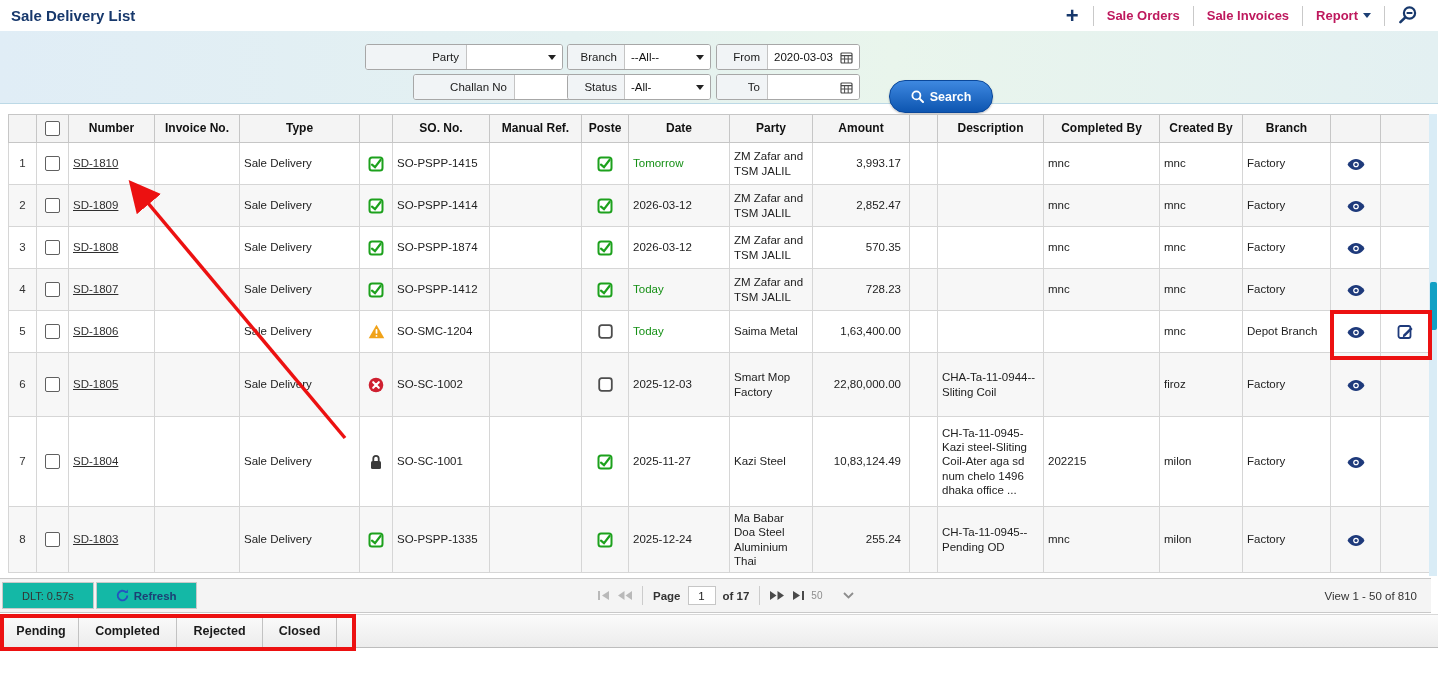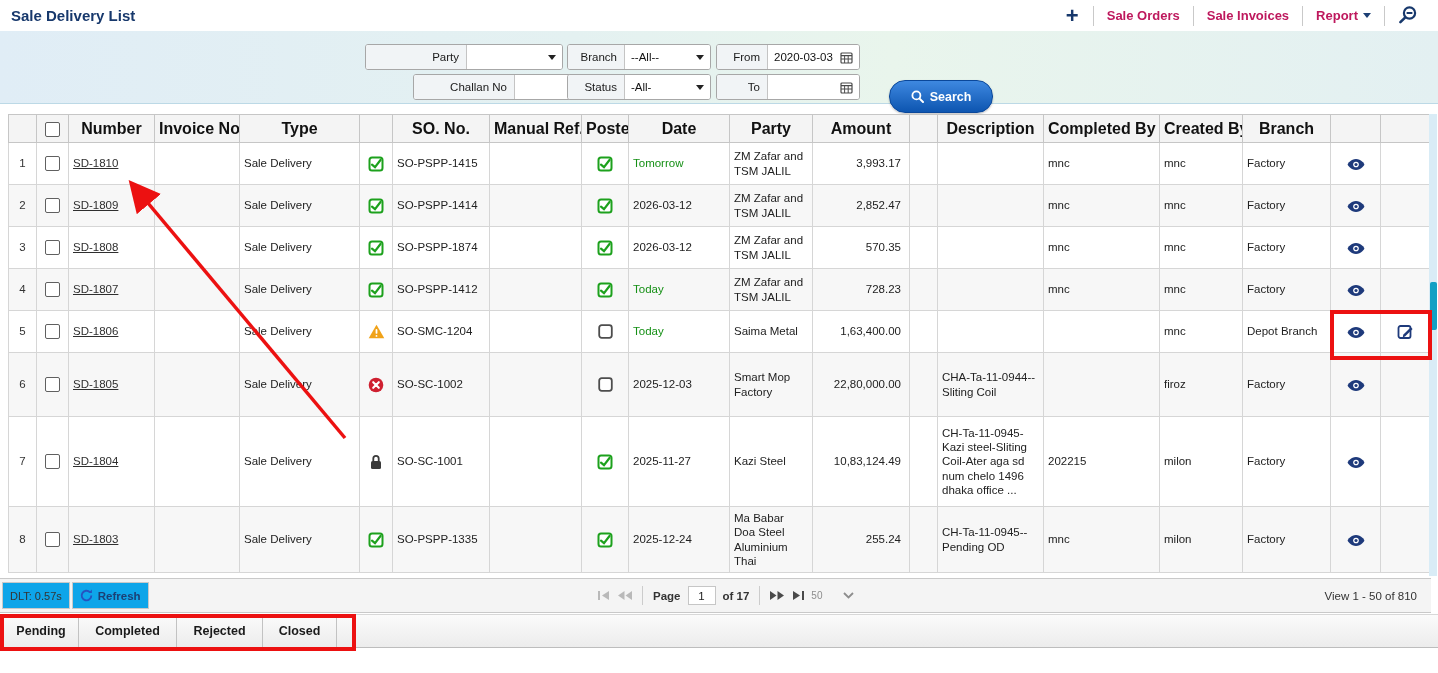--- a/index.html
+++ b/index.html
@@ -30,40 +30,40 @@
   .tri-down{width:0;height:0;border-left:4px solid transparent;border-right:4px solid transparent;
             border-top:5px solid #222;margin-left:4px;}
   .search-btn{position:absolute;left:889px;top:49px;width:102px;height:31px;border-radius:16px;
       background:linear-gradient(#3e88e0,#0d55b0);border:1px solid #0a479a;color:#fff;font-size:12.5px;
       font-weight:bold;display:flex;align-items:center;justify-content:center;gap:6px;cursor:pointer;
       box-shadow:0 1px 2px rgba(0,0,0,.25);}
   
   .grid{position:absolute;left:8px;top:114px;width:1422px;border-collapse:collapse;table-layout:fixed;}
   .grid td,.grid th{border:1px solid #d6d6d6;font-size:11.5px;padding:2px 4px;vertical-align:middle;
                     overflow:hidden;line-height:1.25;}
-  .grid th{background:#f4f4f4;border-color:#c6c6c6;font-size:16px;font-weight:bold;color:#111;
+  .grid th{background:#f4f4f4;border-color:#c6c6c6;font-size:12px;font-weight:bold;color:#111;
            text-align:center;white-space:nowrap;}
   .grid tr.alt td{background:#f7f7f7;}
   .grid tr.norm td{background:#fff;}
   .c-sl{text-align:center;color:#333;}
   .c-cb,.c-stat,.c-poste,.c-eye,.c-edit{text-align:center;}
   .c-amt{text-align:right;padding-right:8px !important;}
   .numlink{color:#2f2f2f;text-decoration:underline;cursor:pointer;}
   .g-green{color:#169016;}
   .cbx{display:inline-block;width:13px;height:13px;border:1.5px solid #606060;border-radius:2px;
        background:#fff;vertical-align:middle;cursor:pointer;}
   .ico{display:inline-block;vertical-align:middle;}
   
   .sb-track{position:absolute;left:1429px;top:114px;width:8px;height:462px;background:#d9ecf6;}
   .sb-thumb{position:absolute;left:1430px;top:282px;width:7px;height:48px;background:#12a0c4;border-radius:2px;}
   
   .gridfoot{position:absolute;left:0;top:578px;width:1431px;height:33px;background:#f4f4f4;
             border-top:1px solid #c9c9c9;border-bottom:1px solid #c9c9c9;display:flex;align-items:center;}
-  .foot-box{background:#0ea5e9;border:1px solid #c9c9c9;height:25px;display:flex;align-items:center;
-            padding:0 7px;font-size:11px;color:#333;margin-left:2px;gap:5px;}
+  .foot-box{background:#14b8a6;border:1px solid #c9c9c9;height:25px;display:flex;align-items:center;
+            padding:0 19px;font-size:11px;color:#333;margin-left:2px;gap:5px;}
   .refresh-lbl{color:#1c3f74;font-weight:600;font-size:11.5px;}
   .pager{position:absolute;left:598px;top:0;height:33px;display:flex;align-items:center;gap:7px;}
   .pg-ic{display:flex;align-items:center;cursor:pointer;}
   .pg-dis{color:#b9b9b9;}
   .pg-en{color:#4a4a4a;}
   .pg-sep{width:1px;height:19px;background:#ccc;margin:0 3px;}
   .pg-txt{font-size:11.5px;font-weight:600;color:#333;white-space:nowrap;}
   .pg-input{width:26px;height:17px;background:#fff;border:1px solid #c6c6c6;font-size:11.5px;color:#222;
             display:flex;align-items:center;justify-content:center;}
   .pg-size{font-size:10px;color:#8d8d8d;}

